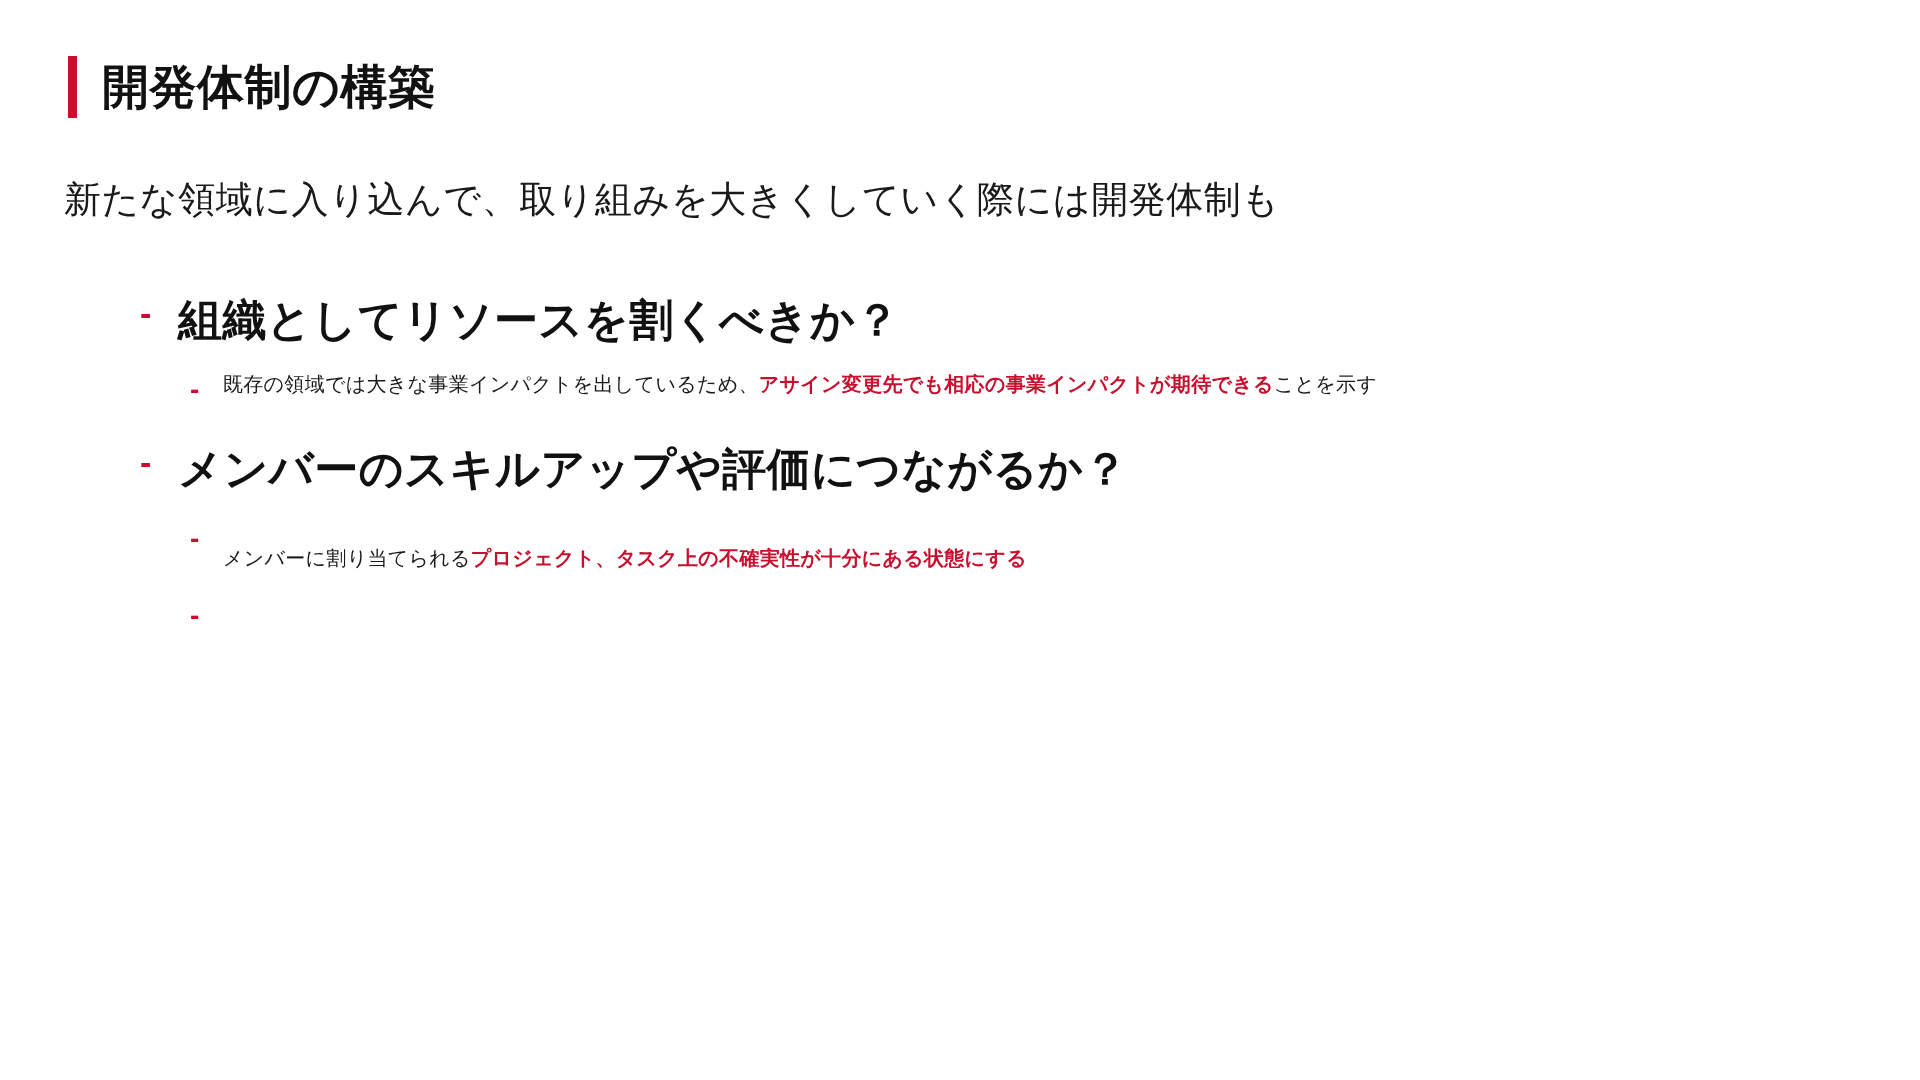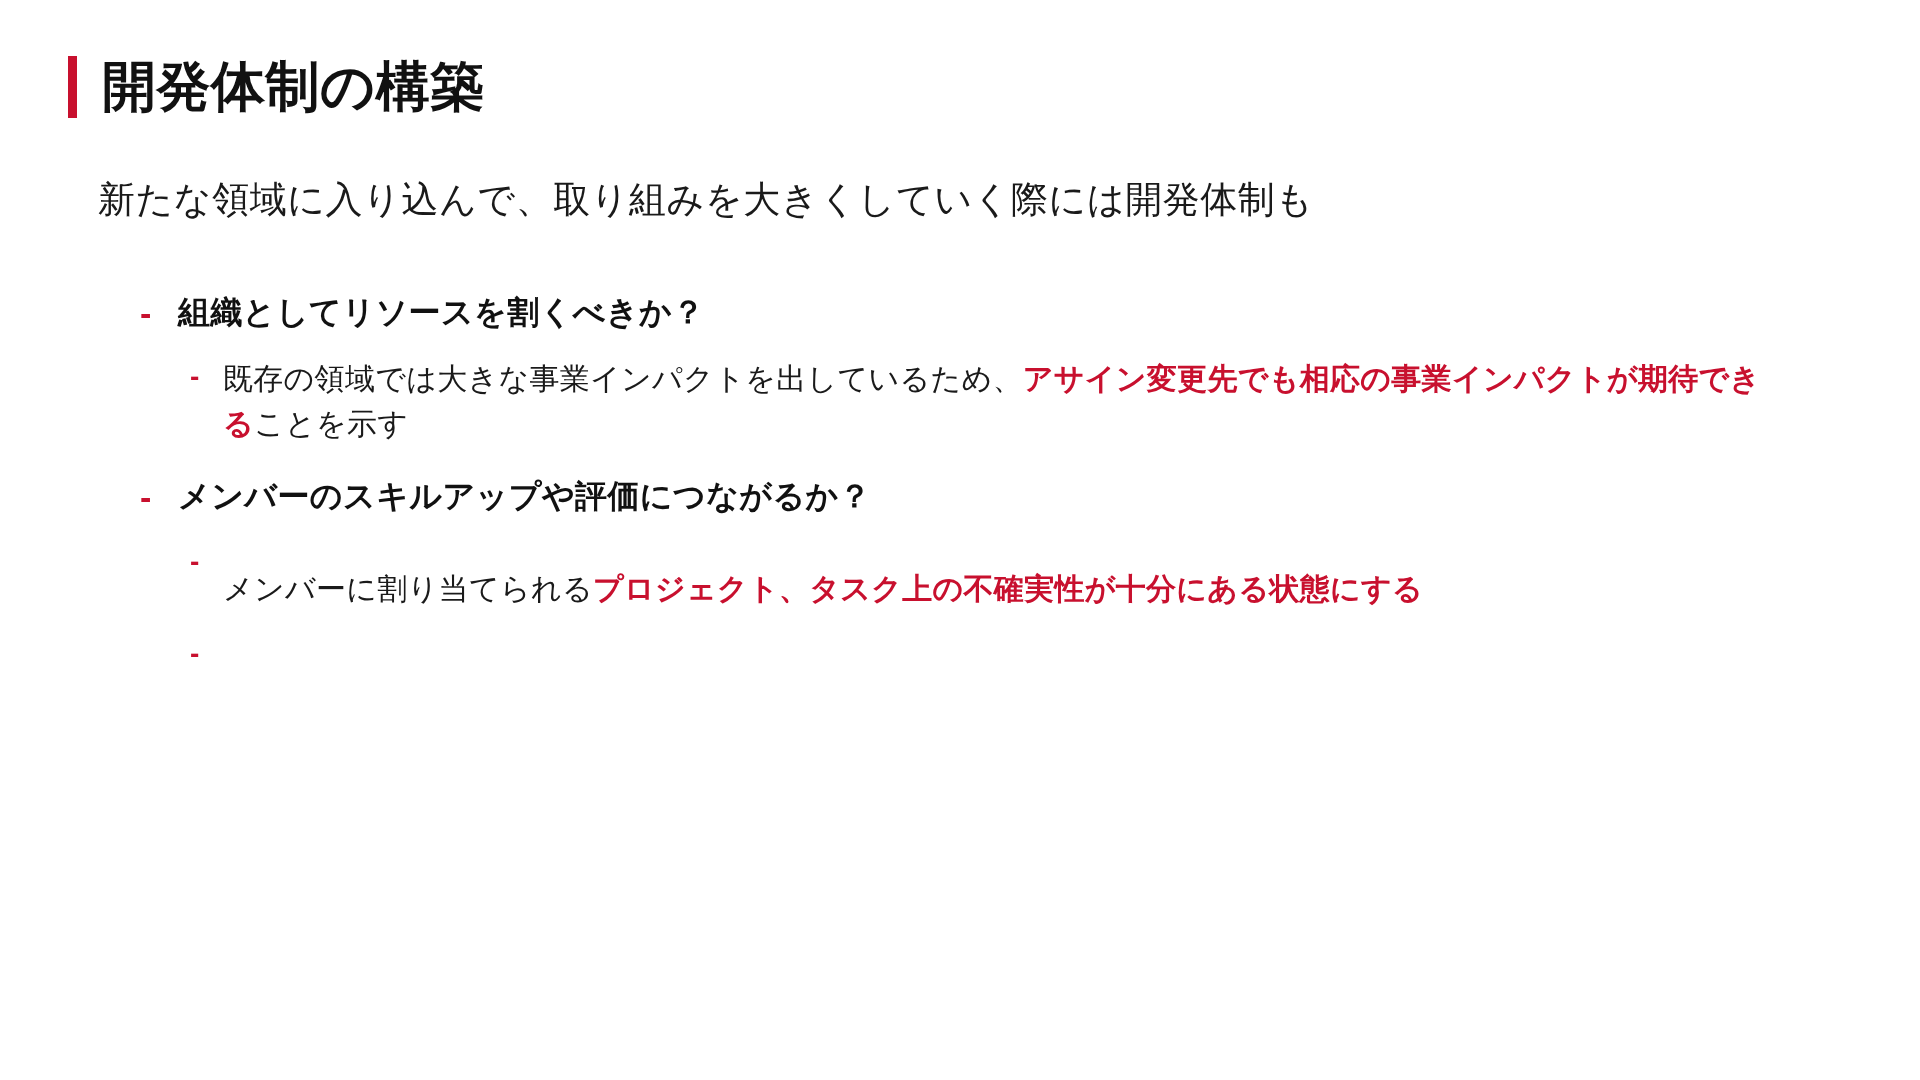--- a/index.html
+++ b/index.html
@@ -30,32 +30,32 @@
     margin-left: 68px;
   }
   .title-bar {
     width: 9px;
     height: 62px;
     background: #c8102e;
     margin-right: 25px;
     flex: none;
   }
   .title-text {
-    font-size: 54px;
+    font-size: 47px;
     font-weight: bold;
     letter-spacing: 0.5px;
     line-height: 1.1;
     color: #111111;
     white-space: nowrap;
     text-align: center;
   }
 
   
   .lead {
-    margin-left: 98px;
+    margin-left: 64px;
     margin-top: 52px;
     font-size: 37px;
     line-height: 1.62;
     color: #1a1a1a;
     font-weight: 400;
     letter-spacing: 0.5px;
     max-width: 1640px;
   }
   .lead div { white-space: nowrap; }
 
@@ -72,21 +72,21 @@
   .lvl1:first-child { margin-top: 0; }
   .lvl1 .dash {
     color: #c8102e;
     font-weight: bold;
     font-size: 34px;
     line-height: 1.25;
     width: 38px;
     flex: none;
   }
   .lvl1 .txt {
-    font-size: 32px;
+    font-size: 44px;
     font-weight: bold;
     line-height: 1.25;
     color: #111111;
     letter-spacing: 0.4px;
     white-space: nowrap;
   }
 
   .lvl2 {
     display: flex;
     align-items: flex-start;
@@ -95,21 +95,21 @@
   }
   .lvl2 .dash {
     color: #c8102e;
     font-weight: bold;
     font-size: 28px;
     line-height: 1.5;
     width: 33px;
     flex: none;
   }
   .lvl2 .txt {
-    font-size: 30px;
+    font-size: 20px;
     line-height: 1.5;
     color: #1a1a1a;
     letter-spacing: 0.3px;
     max-width: 1560px;
   }
   .hl {
     color: #c8102e;
     font-weight: bold;
   }
   .nowrap { white-space: nowrap; margin-top: 25px; }

